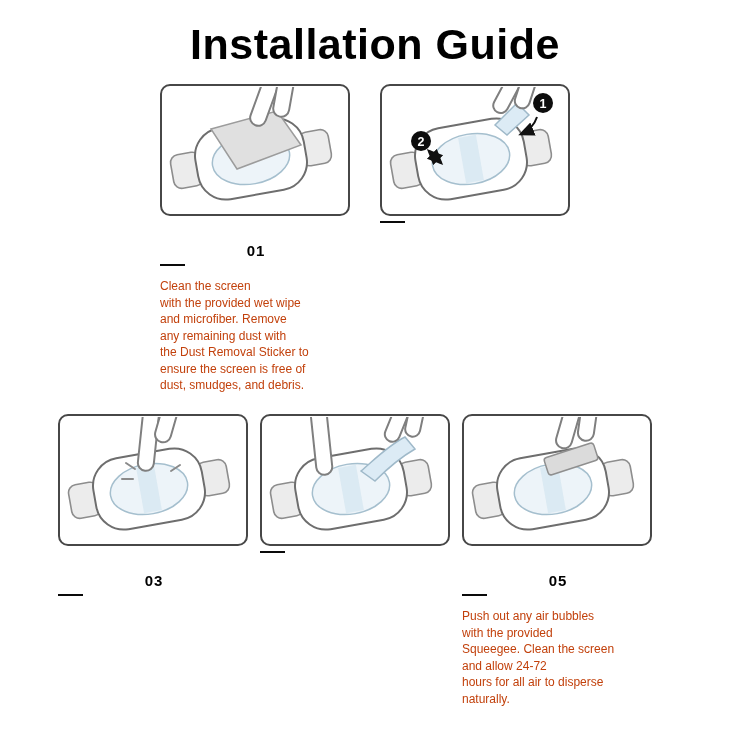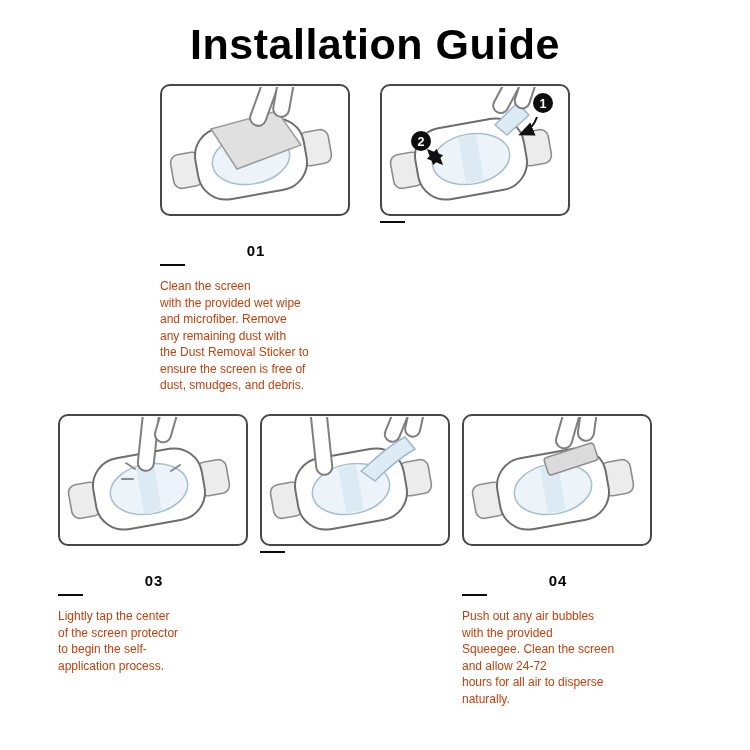--- a/index.html
+++ b/index.html
@@ -125,24 +125,20 @@
             <line x1="110" y1="54" x2="119" y2="48"></line>
           </g>
           <g fill="#ffffff" stroke="#7f7f7f" stroke-width="2" stroke-linejoin="round">
             <rect x="80" y="-22" width="16" height="76" rx="8" transform="rotate(6 88 16)"></rect>
             <rect x="99" y="-26" width="16" height="52" rx="8" transform="rotate(16 107 0)"></rect>
           </g>
         </svg>
       </div>
       <div class="step-num">03</div>
       <div class="step-rule"></div>
-      <p class="step-desc">Lightly tap the center
-of the screen protector
-to begin the self-
-application process.</p>
     </div>
 
     <div class="step">
       <div class="illus-box">
         <svg class="illus" width="186" height="128" viewBox="0 0 186 128" aria-hidden="true">
           <g transform="translate(88,72) rotate(-10)">
             <rect x="-80" y="-17" width="30" height="34" rx="8" fill="#ececec" stroke="#8d8d8d" stroke-width="1.6"></rect>
             <rect x="50" y="-17" width="30" height="34" rx="8" fill="#ececec" stroke="#8d8d8d" stroke-width="1.6"></rect>
             <rect x="-55" y="-36" width="110" height="72" rx="28" fill="#ffffff" stroke="#6e6e6e" stroke-width="2"></rect>
             <ellipse cx="0" cy="0" rx="39" ry="25" fill="#edf4f9" stroke="#a5bfce" stroke-width="1.5"></ellipse>
@@ -171,21 +167,21 @@
           </g>
           <g transform="translate(106,42) rotate(-18)">
             <rect x="-26" y="-9" width="52" height="18" rx="3" fill="#dbdbdb" stroke="#8f8f8f" stroke-width="1.5"></rect>
           </g>
           <g fill="#ffffff" stroke="#7f7f7f" stroke-width="2" stroke-linejoin="round">
             <rect x="96" y="-20" width="16" height="52" rx="8" transform="rotate(16 104 6)"></rect>
             <rect x="115" y="-22" width="16" height="46" rx="8" transform="rotate(8 123 1)"></rect>
           </g>
         </svg>
       </div>
-      <div class="step-num">04</div>
+      <div class="step-num">05</div>
       <div class="step-rule"></div>
       <p class="step-desc">Push out any air bubbles
 with the provided
 Squeegee. Clean the screen
 and allow 24-72
 hours for all air to disperse
 naturally.</p>
     </div>
 
   </div>

